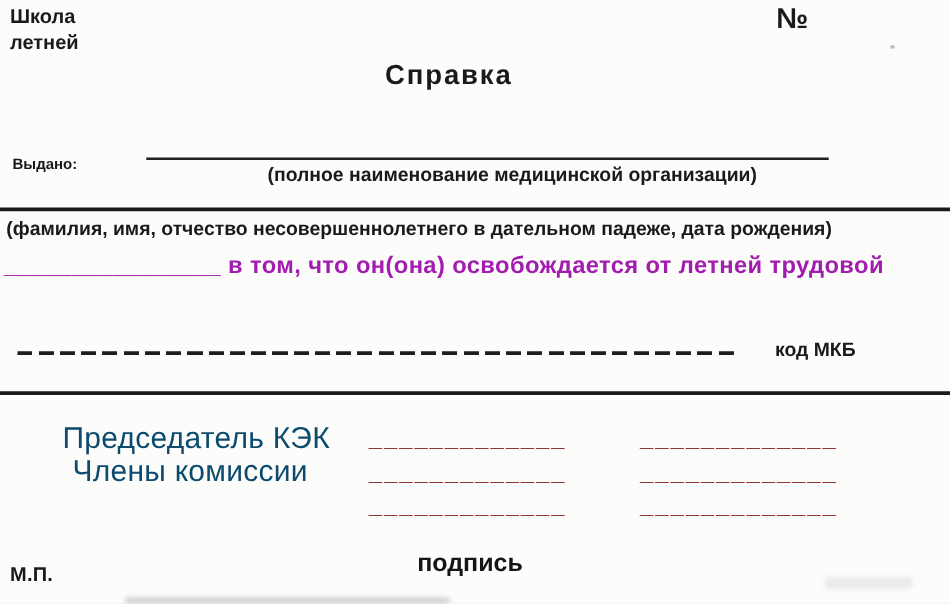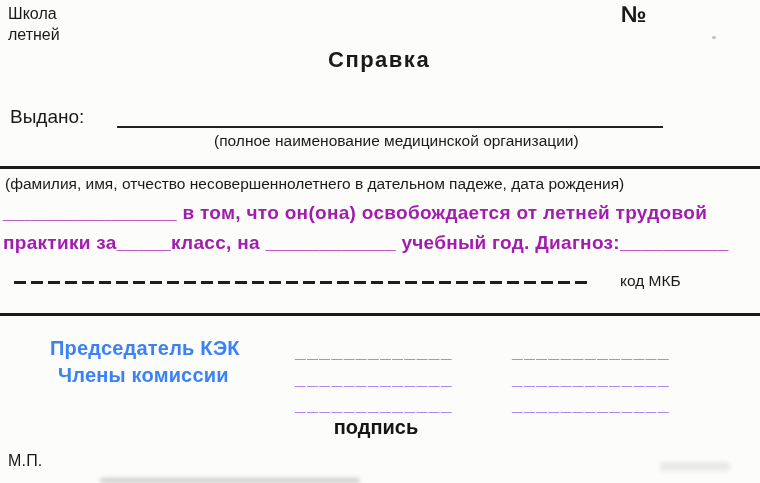--- a/index.html
+++ b/index.html
@@ -5,84 +5,83 @@
   html,body{margin:0;padding:0;background:#e9e9e9;}
   .page{
     position:relative;
     width:760px;height:483px;
     margin:0 auto;
     background:#fcfcfb;
     overflow:hidden;
     font-family:"Liberation Sans","DejaVu Sans",sans-serif;
     color:#1a1a1a;
   }
-  .abs{position:absolute;}
+  .abs{position:absolute;font-weight:bold;}
   .txt{font-size:16px;line-height:1.2;}
   .small{font-size:15.5px;}
-  .title{font-size:22px;font-weight:bold;letter-spacing:1.5px;margin-left:20px;}
+  .title{font-size:22px;font-weight:bold;letter-spacing:1.5px;}
   .numsign{font-size:23px;font-weight:bold;}
   .bodyline{
     font-size:19px;font-weight:bold;letter-spacing:0.3px;
     white-space:pre;color:#a21caf;
   }
   .solid-rule{background:#1b1b1b;height:2.5px;}
   .write-line{border-bottom:2px solid #222;}
   .dash-rule{
     height:3px;
     background:repeating-linear-gradient(90deg,#1e1e1e 0 12px,transparent 12px 17px);
   }
-  .sig-label{font-size:20px;font-weight:bold;letter-spacing:0.2px;color:#3b82f6;}
+  .sig-label{font-size:24px;font-weight:normal;letter-spacing:0.2px;color:#0c4a6e;}
   .sig-blank{
     font-size:19px;font-weight:bold;letter-spacing:1.6px;
-    white-space:pre;color:#8b5cf6;
+    white-space:pre;color:#7f1d1d;
   }
   .sig-caption{
     font-size:20px;font-weight:bold;text-align:center;width:162px;color:#151515;
   }
   .footer-txt{font-size:16px;white-space:pre;letter-spacing:0.2px;}
   .smudge{filter:blur(2px);border-radius:3px;}
 </style>
 </head>
 <body>
 
 <div class="page">
 
   <div class="abs txt" style="left:8px;top:4px;">Школа</div>
   <div class="abs txt" style="left:8px;top:25px;">летней</div>
   <div class="abs numsign" style="left:621px;top:1px;">№</div>
   <div class="abs title" style="left:308px;top:47px;">Справка</div>
 
-  <div class="abs txt" style="left:10px;top:106px;font-size:19px;">Выдано:</div>
+  <div class="abs txt" style="left:10px;top:124px;font-size:12px;">Выдано:</div>
   <div class="abs write-line" style="left:117px;top:106px;width:546px;height:20px;"></div>
   <div class="abs small" style="left:214px;top:132px;">(полное наименование медицинской организации)</div>
 
   <div class="abs solid-rule" style="left:0;top:166px;width:760px;"></div>
   <div class="abs small" style="left:5px;top:175px;">(фамилия, имя, отчество несовершеннолетнего в дательном падеже, дата рождения)</div>
 
   <div class="abs bodyline" style="left:3px;top:202px;">________________ в том, что он(она) освобождается от летней трудовой</div>
-  <div class="abs bodyline" style="left:3px;top:232px;">практики за_____класс, на ____________ учебный год. Диагноз:__________</div>
 
   <div class="abs dash-rule" style="left:14px;top:281px;width:578px;"></div>
   <div class="abs small" style="left:620px;top:272px;">код МКБ</div>
 
   <div class="abs solid-rule" style="left:0;top:313px;width:760px;"></div>
 
   <div class="abs sig-label" style="left:50px;top:337px;">Председатель КЭК</div>
   <div class="abs sig-label" style="left:58px;top:364px;">Члены комиссии</div>
 
   <div class="abs sig-blank" style="left:295px;top:341px;">_____________</div>
   <div class="abs sig-blank" style="left:512px;top:341px;">_____________</div>
 
   <div class="abs sig-blank" style="left:295px;top:368px;">_____________</div>
   <div class="abs sig-blank" style="left:512px;top:368px;">_____________</div>
 
   <div class="abs sig-blank" style="left:295px;top:394px;">_____________</div>
   <div class="abs sig-blank" style="left:512px;top:394px;">_____________</div>
 
-  <div class="abs sig-caption" style="left:295px;top:416px;">подпись</div>
+  <div class="abs sig-caption" style="left:295px;top:440px;">подпись</div>
 
   <div class="abs footer-txt" style="left:8px;top:452px;">М.П.</div>
 
   <div class="abs smudge" style="left:100px;top:478px;width:260px;height:5px;background:rgba(90,90,90,0.28);"></div>
   <div class="abs smudge" style="left:660px;top:462px;width:70px;height:9px;background:rgba(120,120,120,0.14);"></div>
   <div class="abs" style="left:712px;top:36px;width:4px;height:3px;background:rgba(80,80,80,0.35);border-radius:50%;"></div>
 
 </div>
 
 </body></html>

